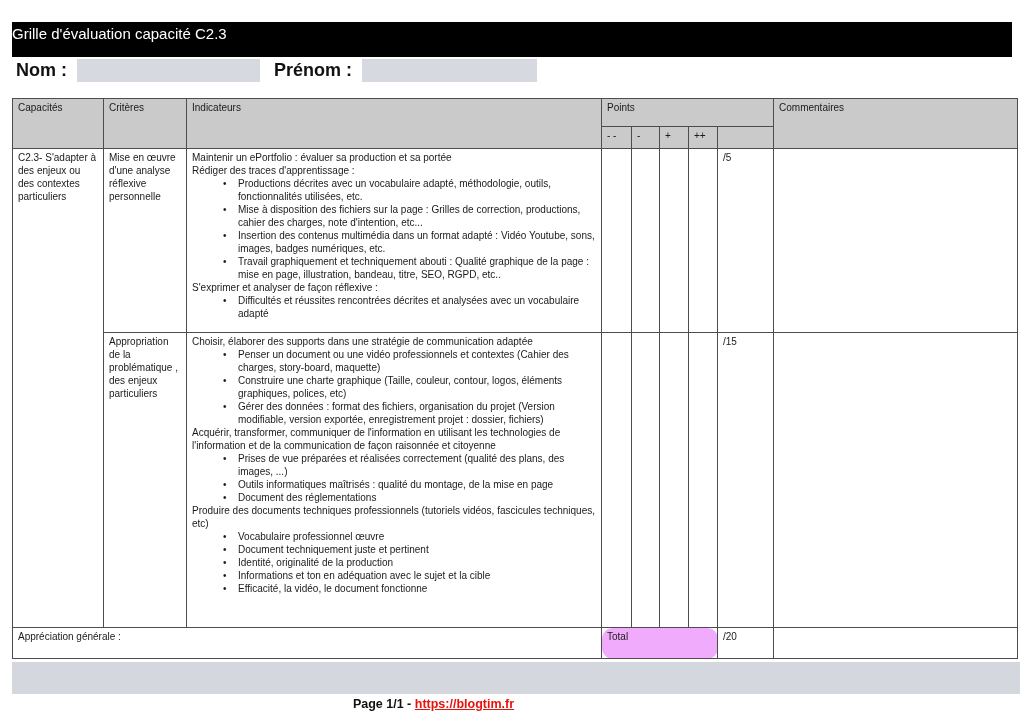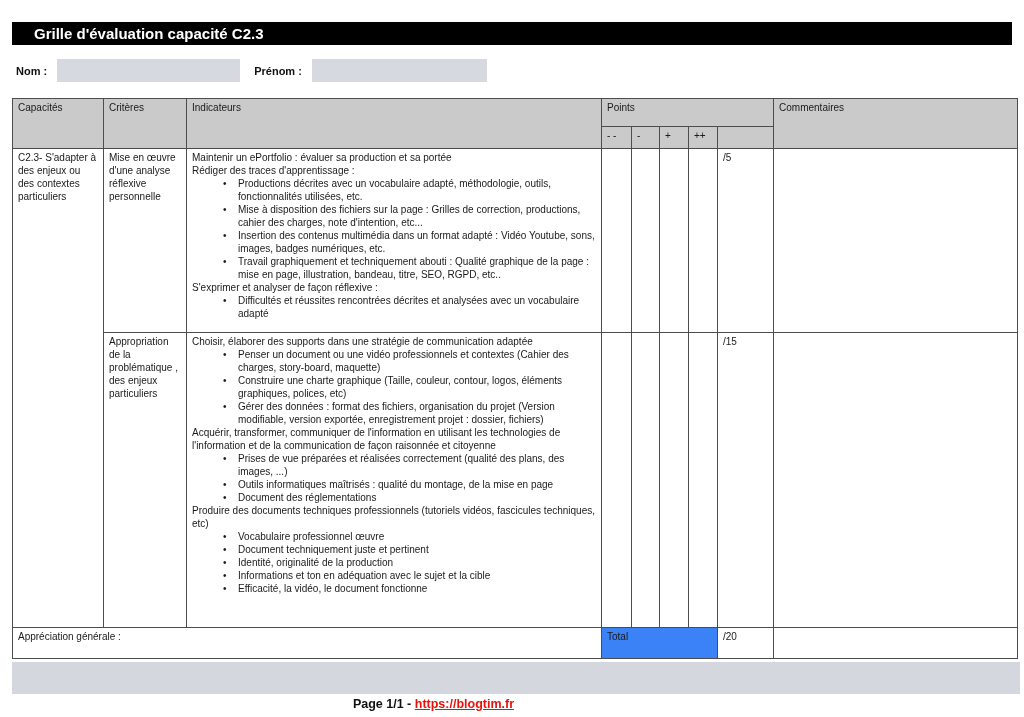--- a/index.html
+++ b/index.html
@@ -2,26 +2,26 @@
 <html><head>
 <meta charset="utf-8">
 <style>
   * { box-sizing: border-box; }
   html,body { margin:0; padding:0; background:#ffffff; }
   .page {
     position:relative; width:1024px; height:717px; background:#ffffff;
     font-family:"Liberation Sans", sans-serif; color:#1a1a1a; overflow:hidden;
   }
   .title-bar {
-    position:absolute; left:12px; top:22px; width:1000px; height:23px;
-    background:#000000; color:#ffffff; font-size:15px; font-weight:bold;
-    line-height:23px; padding-left:22px;
+    position:absolute; left:12px; top:22px; width:1000px; height:35px;
+    background:#000000; color:#ffffff; font-size:15px; font-weight:normal;
+    line-height:23px; padding-left:0;
   }
   .form-row { position:absolute; left:16px; top:59px; height:23px; display:flex; align-items:center; }
-  .form-label { font-size:11px; font-weight:bold; color:#111; white-space:pre; }
+  .form-label { font-size:18px; font-weight:bold; color:#111; white-space:pre; }
   .form-field { height:23px; background:#d6d9e0; display:inline-block; }
   .field-nom { width:183px; margin-left:10px; }
   .label-prenom { margin-left:14px; }
   .field-prenom { width:175px; margin-left:10px; }
 
   table.grid {
     position:absolute; left:12px; top:98px;
     border-collapse:collapse; table-layout:fixed; width:1005px;padding-left:28px;
   }
   table.grid col.c-cap { width:91px; }
@@ -46,21 +46,21 @@
   tr.row-2 { height:295px;margin-top:36px; }
   td.cap-cell { font-weight:bold; font-size:11px; line-height:15px; padding-top:4px; }
   td.crit-cell { font-size:10.5px; line-height:14px; padding-top:4px; }
   td.ind-cell { padding:3px 4px 3px 5px; }
   .ind-line { position:relative; }
   .ind-line.bullet { padding-left:46px; }
   .ind-line.bullet::before { content:"\2022"; position:absolute; left:31px; top:0; }
   td.score-cell { text-align:right; vertical-align:middle; font-weight:bold; font-size:12px; padding-right:4px; }
   tr.total-row { height:31px;margin-top:44px; }
   td.no-border { border:none; background:#ffffff; vertical-align:middle; font-size:14px; font-weight:bold; padding-left:7px; }
-  td.total-cell { background:#3b82f6; text-align:center; vertical-align:middle; font-size:14px; font-weight:bold; }
+  td.total-cell { background:#f0abfc; text-align:center; vertical-align:middle; font-size:14px; font-weight:bold;border-radius:11px; }
   td.total-score-cell { text-align:right; vertical-align:middle; font-size:14px; font-weight:bold; padding-right:6px; }
   .appreciation-bar {
     position:absolute; left:12px; top:662px; width:1008px; height:32px; background:#d4d7de;
   }
   .page-footer {
     position:absolute; left:0; top:697px; width:867px; text-align:center;
     font-size:12.5px; font-weight:bold; color:#111;
   }
   .page-footer a { color:#e8120c; text-decoration:underline; font-weight:bold; }
 </style>

